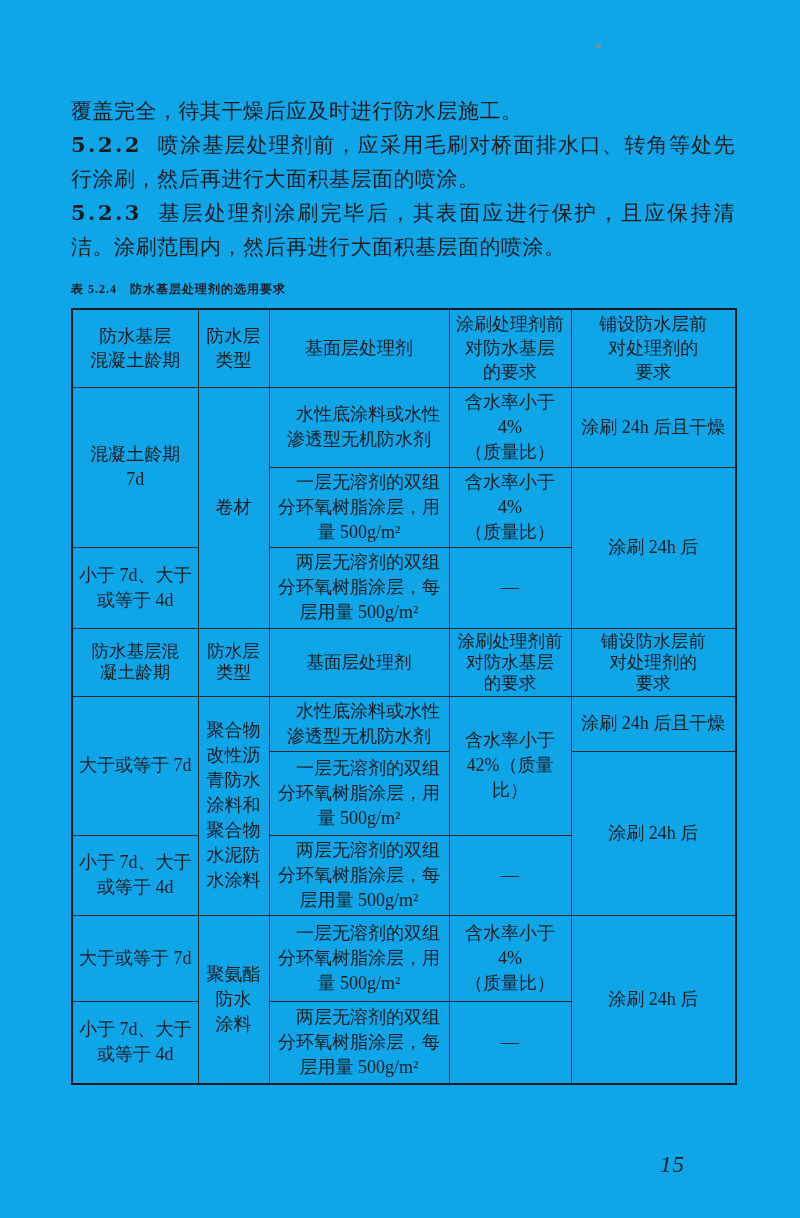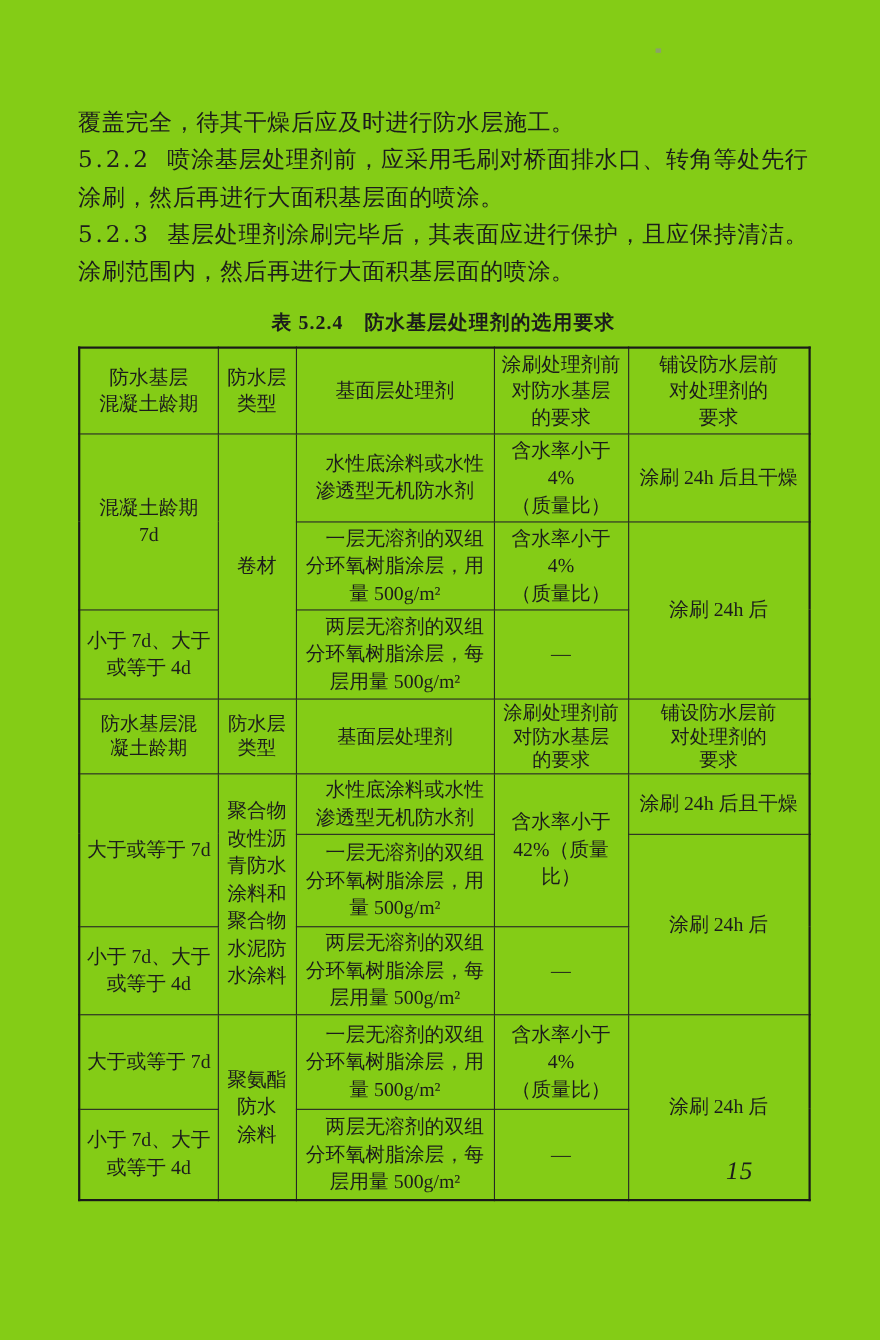--- a/index.html
+++ b/index.html
@@ -5,46 +5,46 @@
   html,body{margin:0;padding:0;}
   body{
     width:800px;height:1218px;
     background:#f6f6f5;
     font-family:"Liberation Serif","DejaVu Serif",serif;
     overflow:hidden;
   }
   .page{
     position:relative;
     width:800px;height:1218px;
-    background:#84cc16;
+    background:#0ea5e9;
     color:#1c1c1c;
   }
   .speck{
     position:absolute;left:596px;top:44px;width:5px;height:4px;
     background:#8f8f8f;opacity:.7;
   }
   .content{
     position:absolute;left:71px;top:94px;width:664px;
   }
   p.clause{
     margin:0;
     font-size:21px;line-height:34px;
     text-align:justify;
     letter-spacing:.5px;
   }
   .cnum{
-    font-weight:normal;
+    font-weight:bold;
     letter-spacing:2.5px;
     margin-right:15px;
     font-family:"DejaVu Serif","Liberation Serif",serif;
   }
   .table-title{
     margin:17px 0 10px 0;
-    text-align:center;
-    font-size:18px;
+    text-align:left;
+    font-size:12px;
     font-weight:bold;
     letter-spacing:1px;
     font-family:Liberation Serif, serif;
   }
   table.spec{
     border-collapse:collapse;
     table-layout:fixed;
     width:664px;
     border:2.5px solid #191919;
   }
@@ -73,21 +73,21 @@
   tr.r-a2{height:80px}
   tr.r-a3{height:81px}
   tr.r-h2{height:64px}
   tr.r-b1{height:52px}
   tr.r-b2{height:84px}
   tr.r-b3{height:68px}
   tr.r-c1{height:86px}
   tr.r-c2{height:83px}
   .page-number{
     position:absolute;
-    left:660px;top:1052px;
+    left:660px;top:1152px;
     font-size:23px;
     font-style:italic;
     letter-spacing:1px;
   }
 </style>
 </head>
 <body>
 
 <div class="page">
   <div class="speck"></div>

